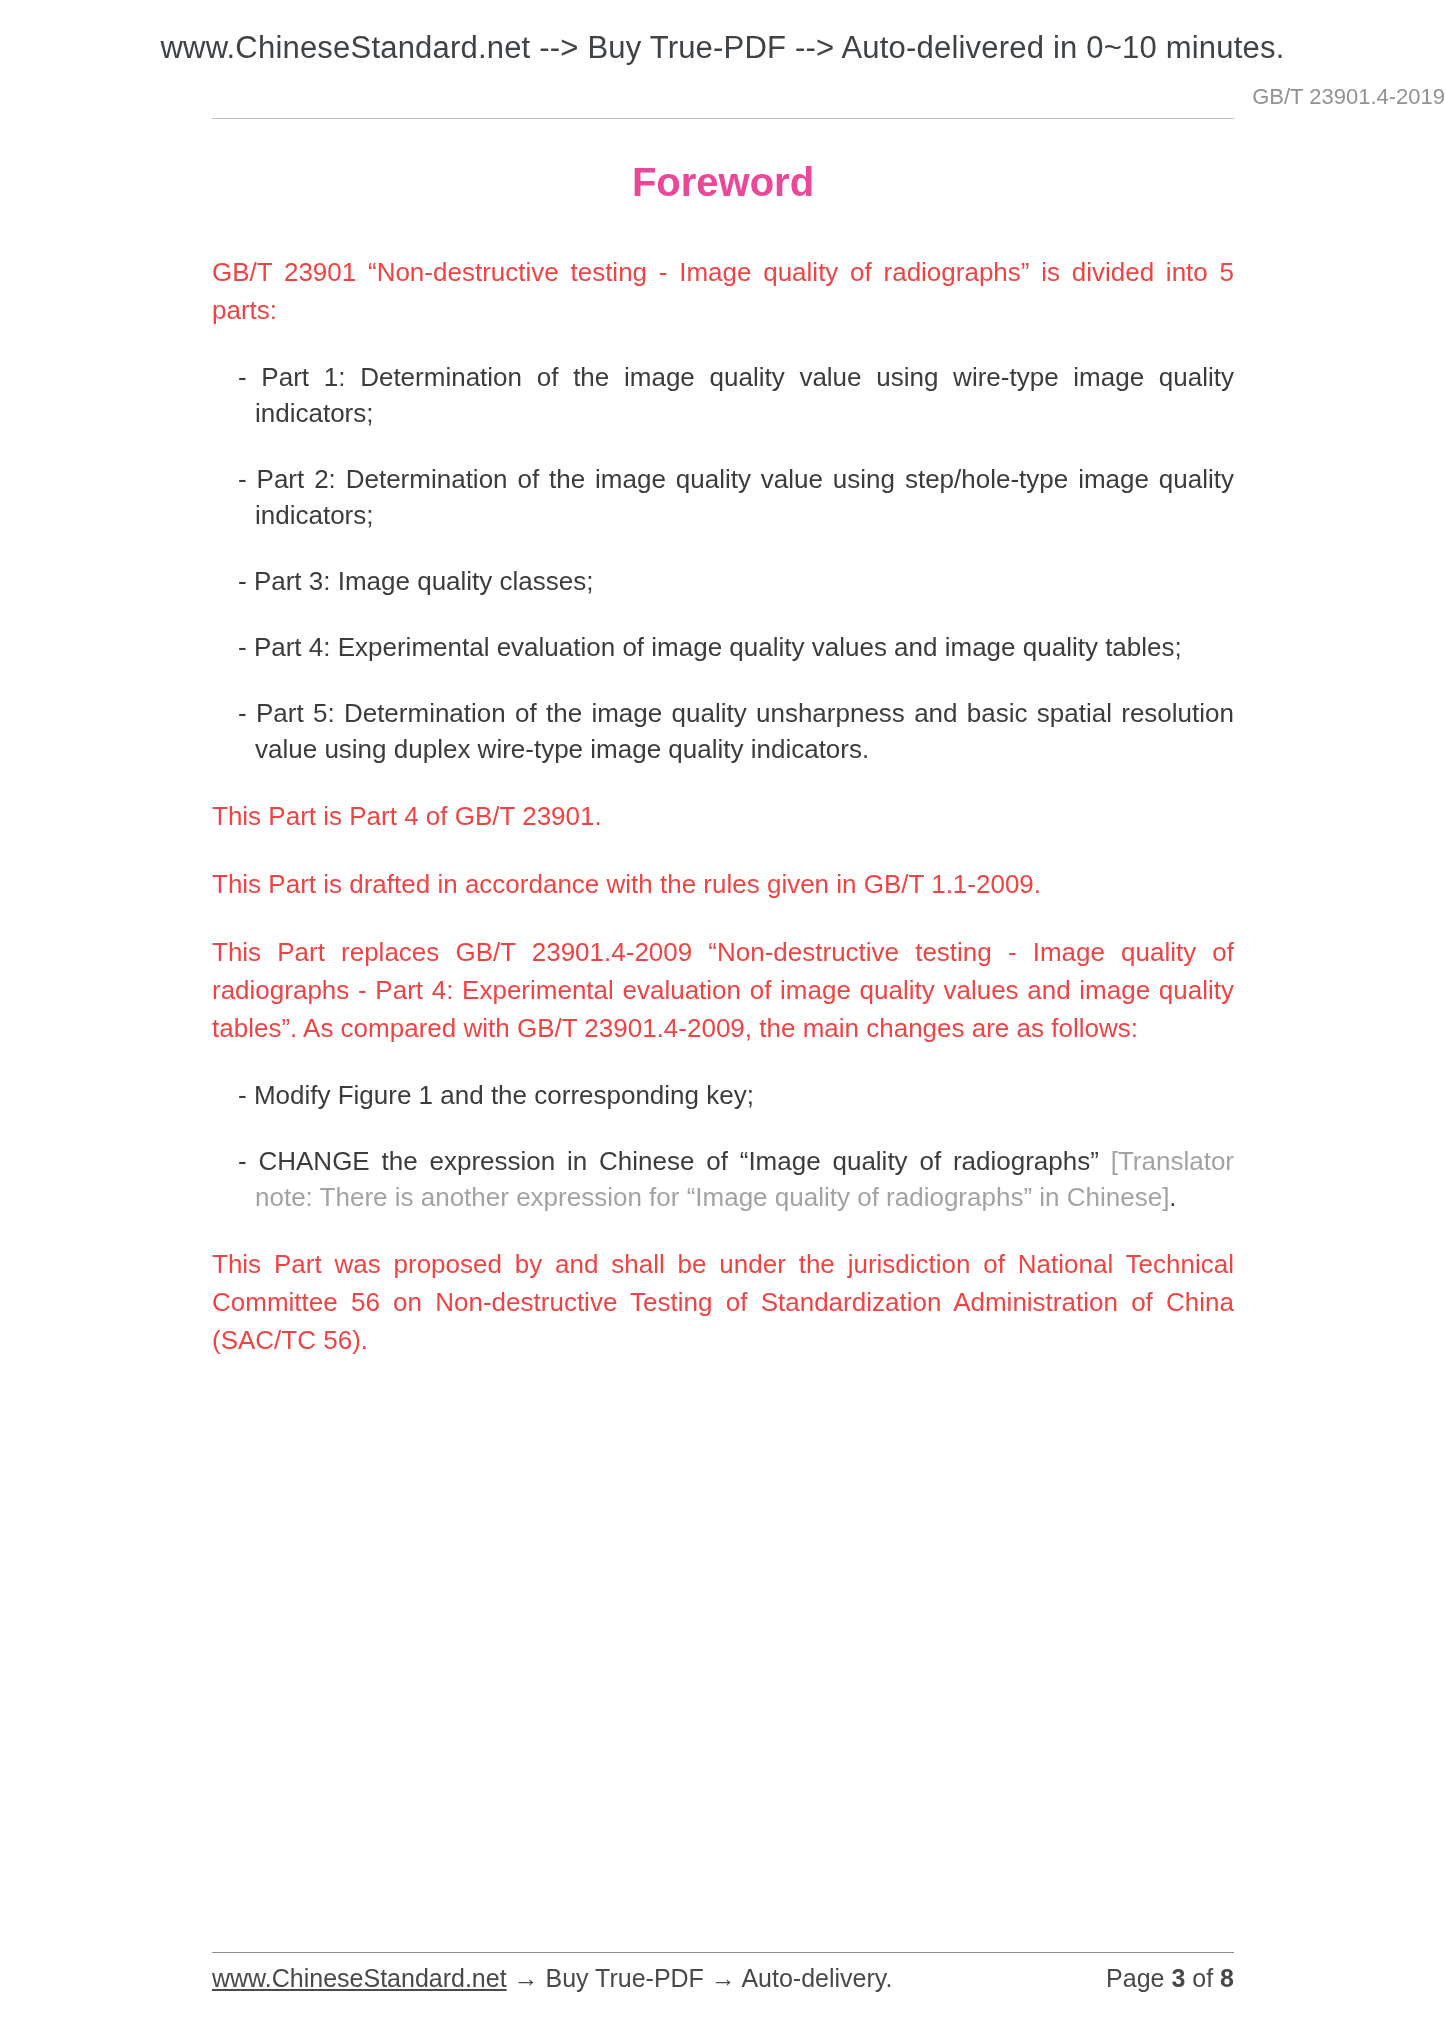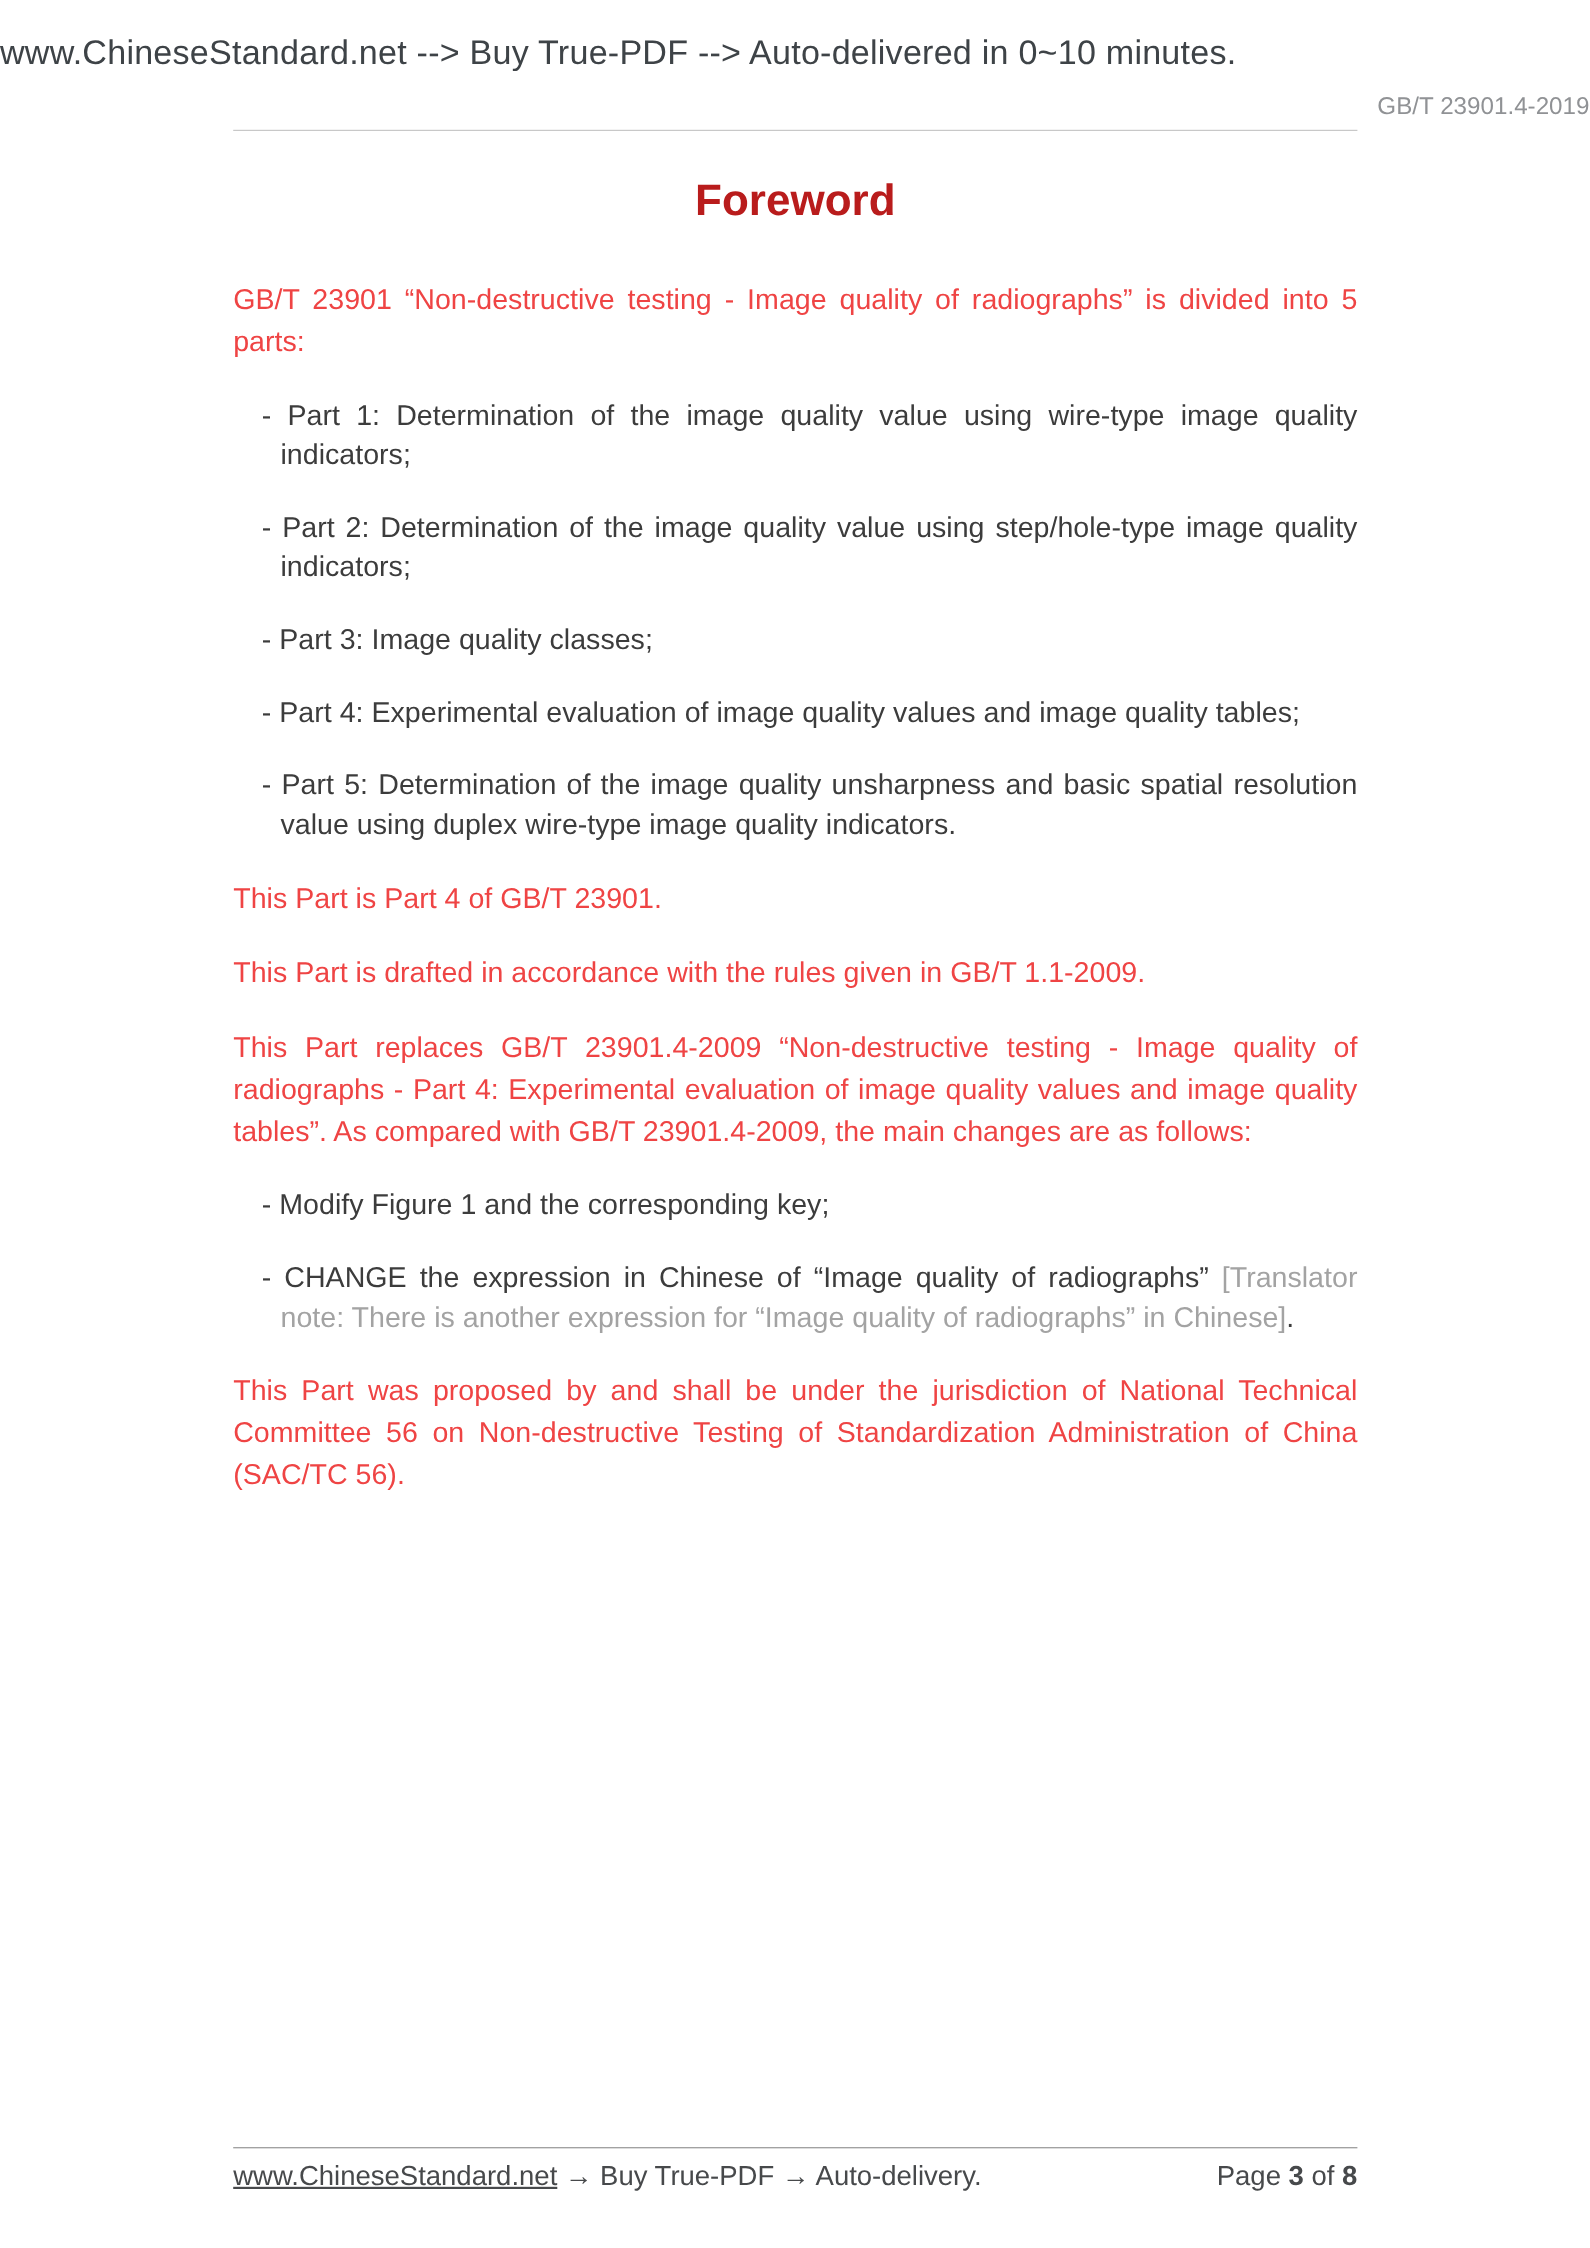--- a/index.html
+++ b/index.html
@@ -13,21 +13,21 @@
     height: 2044px;
     background: #ffffff;
     font-family: "Liberation Sans", sans-serif;
     overflow: hidden;
   }
   .top-banner {
     position: absolute;
     top: 30px;
     left: 0;
     width: 100%;
-    text-align: left;
+    text-align: center;
     font-size: 31px;
     color: #3e4347;
     letter-spacing: 0.2px;
   }
   .doc-code {
     position: absolute;
     top: 84px;
     left: 0;
     width: 100%;
     text-align: right;
@@ -47,21 +47,21 @@
     position: absolute;
     top: 150px;
     left: 212px;
     width: 1022px;
   }
   .title {
     margin: 10px 0 48px 0;
     text-align: center;
     font-size: 40px;
     font-weight: bold;
-    color: #b91c1c;
+    color: #ec4899;
   }
   .para {
     margin: 0 0 30px 0;
     font-size: 26px;
     line-height: 38px;
     text-align: justify;
     color: #ef4444;
   }
   .list-item {
     margin: 0 0 30px 26px;

